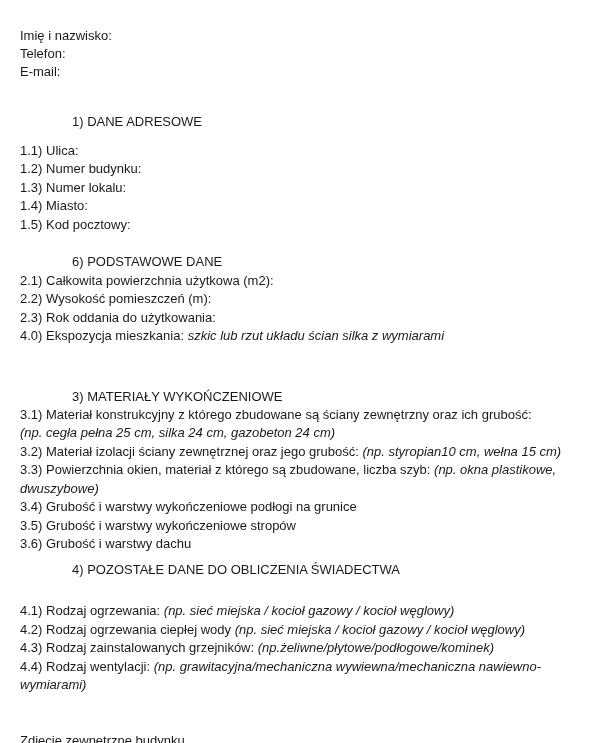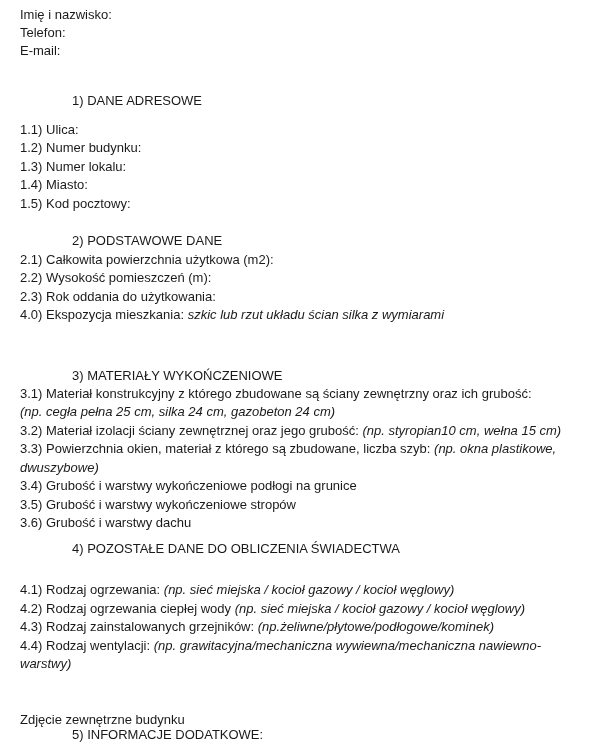--- a/index.html
+++ b/index.html
@@ -15,20 +15,21 @@
       font-family: "Liberation Sans", "DejaVu Sans", sans-serif;
       font-size: 13px;
       color: #1a1a1a;
     }
     .line {
       position: absolute;
       left: 20px;
       white-space: nowrap;
       line-height: 18px;
       height: 18px;
+      margin-top: 21px;
     }
     .heading {
       left: 72px;
     }
     .it {
       font-style: italic;
     }
   </style>
 </head>
 <body>
@@ -39,21 +40,21 @@
   <div class="line" style="top:24px">Telefon:</div>
   <div class="line" style="top:42px">E-mail:</div>
 
   <div class="line heading" style="top:92px">1) DANE ADRESOWE</div>
   <div class="line" style="top:121px">1.1) Ulica:</div>
   <div class="line" style="top:139px">1.2) Numer budynku:</div>
   <div class="line" style="top:158px">1.3) Numer lokalu:</div>
   <div class="line" style="top:176px">1.4) Miasto:</div>
   <div class="line" style="top:195px">1.5) Kod pocztowy:</div>
 
-  <div class="line heading" style="top:232px">2) PODSTAWOWE DANE</div>
+  <div class="line heading" style="top:232px">6) PODSTAWOWE DANE</div>
   <div class="line" style="top:251px">2.1) Całkowita powierzchnia użytkowa (m2):</div>
   <div class="line" style="top:269px">2.2) Wysokość pomieszczeń (m):</div>
   <div class="line" style="top:288px">2.3) Rok oddania do użytkowania:</div>
   <div class="line" style="top:306px">
     <span>4.0) Ekspozycja mieszkania: </span><span class="it">szkic lub rzut układu ścian silka z wymiarami</span>
   </div>
 
   <div class="line heading" style="top:367px">3) MATERIAŁY WYKOŃCZENIOWE</div>
   <div class="line" style="top:385px">3.1) Materiał konstrukcyjny z którego zbudowane są ściany zewnętrzny oraz ich grubość:</div>
   <div class="line it" style="top:403px">(np. cegła pełna 25 cm, silka 24 cm, gazobeton 24 cm)</div>
@@ -74,17 +75,17 @@
   </div>
   <div class="line" style="top:600px">
     <span>4.2) Rodzaj ogrzewania ciepłej wody </span><span class="it">(np. sieć miejska / kocioł gazowy / kocioł węglowy)</span>
   </div>
   <div class="line" style="top:618px">
     <span>4.3) Rodzaj zainstalowanych grzejników: </span><span class="it">(np.żeliwne/płytowe/podłogowe/kominek)</span>
   </div>
   <div class="line" style="top:637px">
     <span>4.4) Rodzaj wentylacji: </span><span class="it">(np. grawitacyjna/mechaniczna wywiewna/mechaniczna nawiewno-</span>
   </div>
-  <div class="line it" style="top:655px">warstwy)</div>
+  <div class="line it" style="top:655px">wymiarami)</div>
 
   <div class="line heading" style="top:726px">5) INFORMACJE DODATKOWE:</div>
   <div class="line" style="top:711px">Zdjęcie zewnętrzne budynku</div>
 </div>
 
 </body></html>

